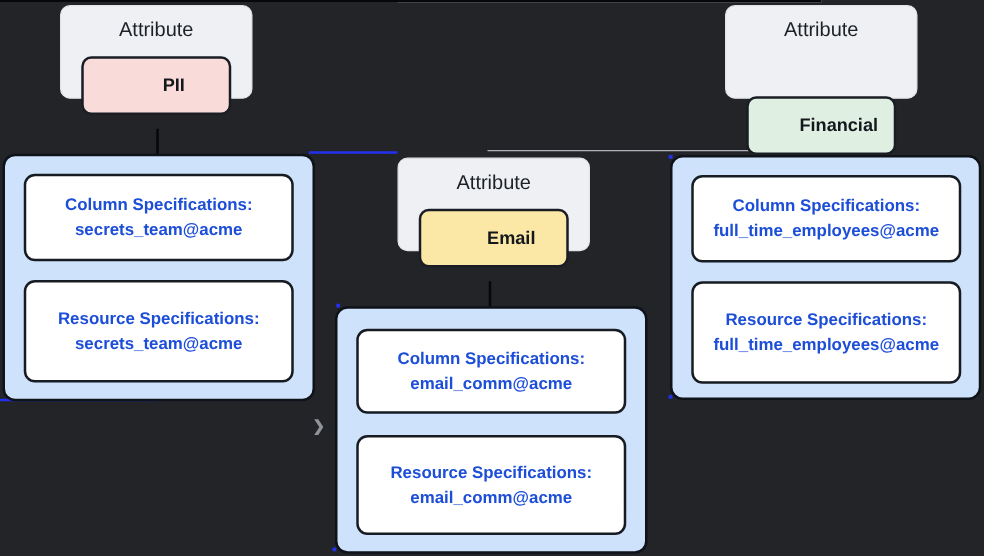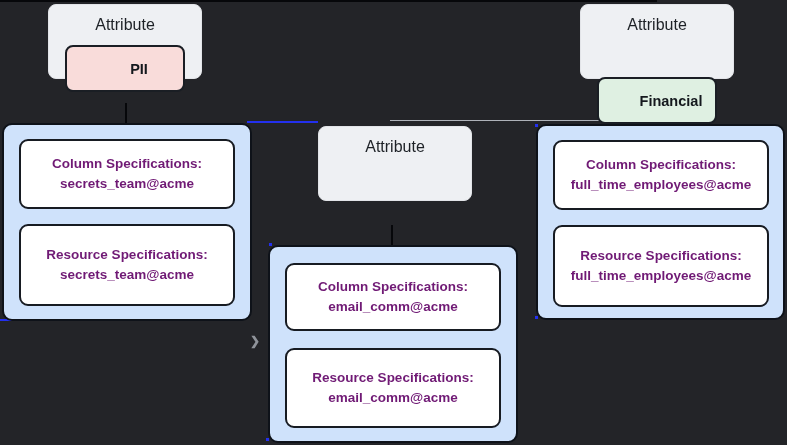--- a/index.html
+++ b/index.html
@@ -52,21 +52,21 @@
     position:absolute;background:#cfe2fb;border:2px solid #0e1219;
     border-radius:10px;box-sizing:border-box;
   }
   #group-left{left:2px;top:123px;width:250px;height:198px;}
   #group-middle{left:268px;top:245px;width:250px;height:198px;}
   #group-right{left:536px;top:124px;width:249px;height:196px;}
   .spec-box{
     position:absolute;left:15px;width:216px;background:#ffffff;
     border:2px solid #171b22;border-radius:9px;box-sizing:border-box;
     display:flex;flex-direction:column;align-items:center;justify-content:center;
-    text-align:center;font-size:13.5px;font-weight:700;color:#701a75;
+    text-align:center;font-size:13.5px;font-weight:700;color:#1d4ed8;
     line-height:20px;
   }
   .spec-box span{display:block;}
   #group-left  .spec-box.b1{top:14px;height:70px;}
   #group-left  .spec-box.b2{top:99px;height:82px;}
   #group-middle .spec-box.b1{top:16px;height:68px;}
   #group-middle .spec-box.b2{top:101px;height:80px;}
   #group-right .spec-box.b1{top:14px;height:70px;}
   #group-right .spec-box.b2{top:99px;height:82px;}
 </style>
@@ -90,20 +90,21 @@
   <div class="edge blue-tick" id="tick4"></div>
   <span class="arrowhead">❯</span>
 
   <div class="attr" id="attr-pii">
     <div class="attr-title">Attribute</div>
     <div class="badge" id="badge-pii">PII</div>
   </div>
 
   <div class="attr" id="attr-email">
     <div class="attr-title">Attribute</div>
+    <div class="badge" id="badge-email">Email</div>
   </div>
 
   <div class="attr" id="attr-financial">
     <div class="attr-title">Attribute</div>
     <div class="badge" id="badge-financial">Financial</div>
   </div>
 
   <div class="group" id="group-left">
     <div class="spec-box b1">
       <span>Column Specifications:</span>

